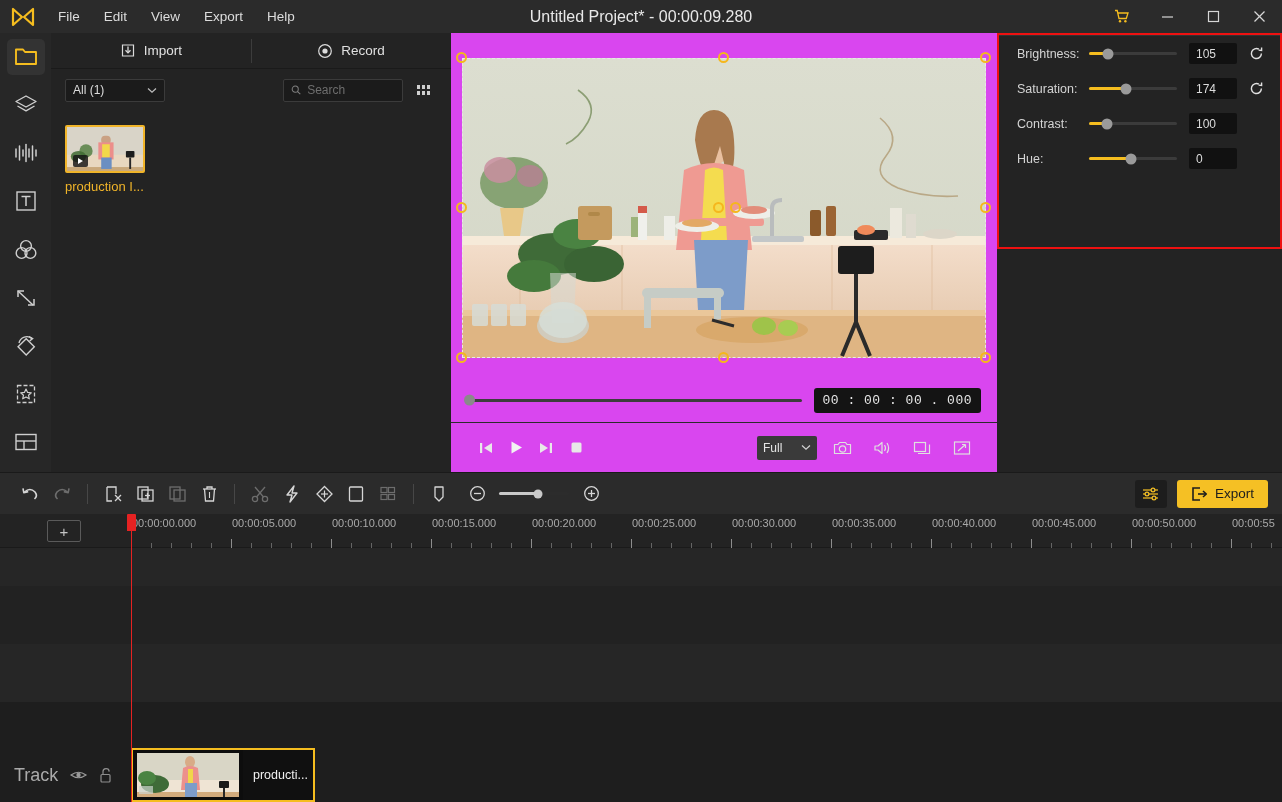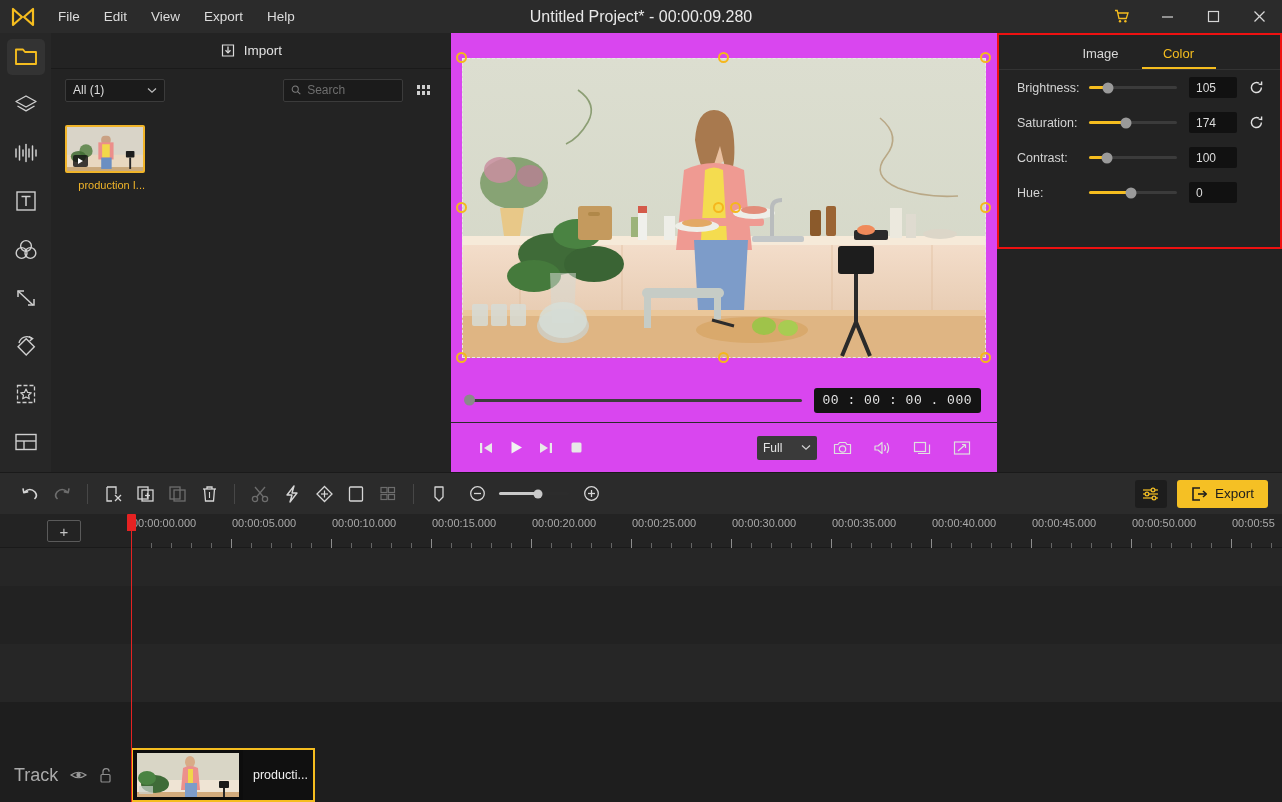--- a/index.html
+++ b/index.html
@@ -77,21 +77,21 @@
   }
   .search-box input::placeholder { color: #6e6e6e; }
   .grid-toggle { width: 24px; height: 24px; display: flex; align-items: center; justify-content: center; }
   .media-list { flex: 1; padding: 14px; display: flex; flex-wrap: wrap; gap: 12px; align-content: flex-start; }
   .media-item { width: 80px; }
   .media-thumb {
     width: 80px; height: 48px; border: 2px solid #f0b429; border-radius: 2px;
     position: relative; overflow: hidden; background: #c9c0b4;
   }
   .media-label {
-    font-size: 11px; color: #f0b429; margin-top: 6px; text-align: right;
+    font-size: 13px; color: #f0b429; margin-top: 6px; text-align: left;
     white-space: nowrap; overflow: hidden; text-overflow: ellipsis;
   }
   .play-badge {
     position: absolute; left: 6px; bottom: 4px; width: 15px; height: 12px;
     background: rgba(20,20,20,0.82); border-radius: 2px;
     display: flex; align-items: center; justify-content: center;
   }
 
   
   .preview-wrap {
@@ -344,20 +344,27 @@
 
   <div class="media-panel">
     <div class="media-tabs">
       <div class="media-tab">
         <svg width="16" height="16" viewBox="0 0 16 16">
           <path d="M2.5 2 H13.5 V13 H2.5 Z" fill="none" stroke="#dcdcdc" stroke-width="1.2"></path>
           <line x1="8" y1="3.5" x2="8" y2="9.5" stroke="#dcdcdc" stroke-width="1.3"></line>
           <path d="M5.5 7.3 L8 9.9 L10.5 7.3" fill="none" stroke="#dcdcdc" stroke-width="1.3"></path>
         </svg>
         <span>Import</span>
+      </div>
+      <div class="media-tab">
+        <svg width="16" height="16" viewBox="0 0 16 16">
+          <circle cx="8" cy="8" r="6.3" fill="none" stroke="#dcdcdc" stroke-width="1.2"></circle>
+          <circle cx="8" cy="8" r="2.6" fill="#dcdcdc"></circle>
+        </svg>
+        <span>Record</span>
       </div>
     </div>
     <div class="media-toolbar">
       <div class="filter-select">
         <span>All (1)</span>
         <svg width="10" height="7" viewBox="0 0 10 7">
           <path d="M1 1.5 L5 5.2 L9 1.5" fill="none" stroke="#bdbdbd" stroke-width="1.2"></path>
         </svg>
       </div>
       <div class="search-box">
@@ -587,24 +594,20 @@
             <rect x="1.5" y="2" width="15" height="12" fill="none" stroke="#e0e0e0" stroke-width="1.2"></rect>
             <path d="M5 11 L12.5 4.5 M12.5 4.5 H9 M12.5 4.5 V8" fill="none" stroke="#e0e0e0" stroke-width="1.2"></path>
           </svg>
         </div>
       </div>
     </div>
   </div>
 
   <div class="right-panel">
     <div class="color-box">
-      <div class="ctabs">
-        <div class="ctab">Image</div>
-        <div class="ctab active">Color</div>
-      </div>
       <div class="ctabs-underline"></div>
 
 
       <div class="ctrl-row">
         <div class="ctrl-label">Brightness:</div>
         <div class="slider">
           <div class="fill" style="width:22%"></div>
           <div class="knob" style="left:22%"></div>
         </div>
         <div class="num-box">105</div>

